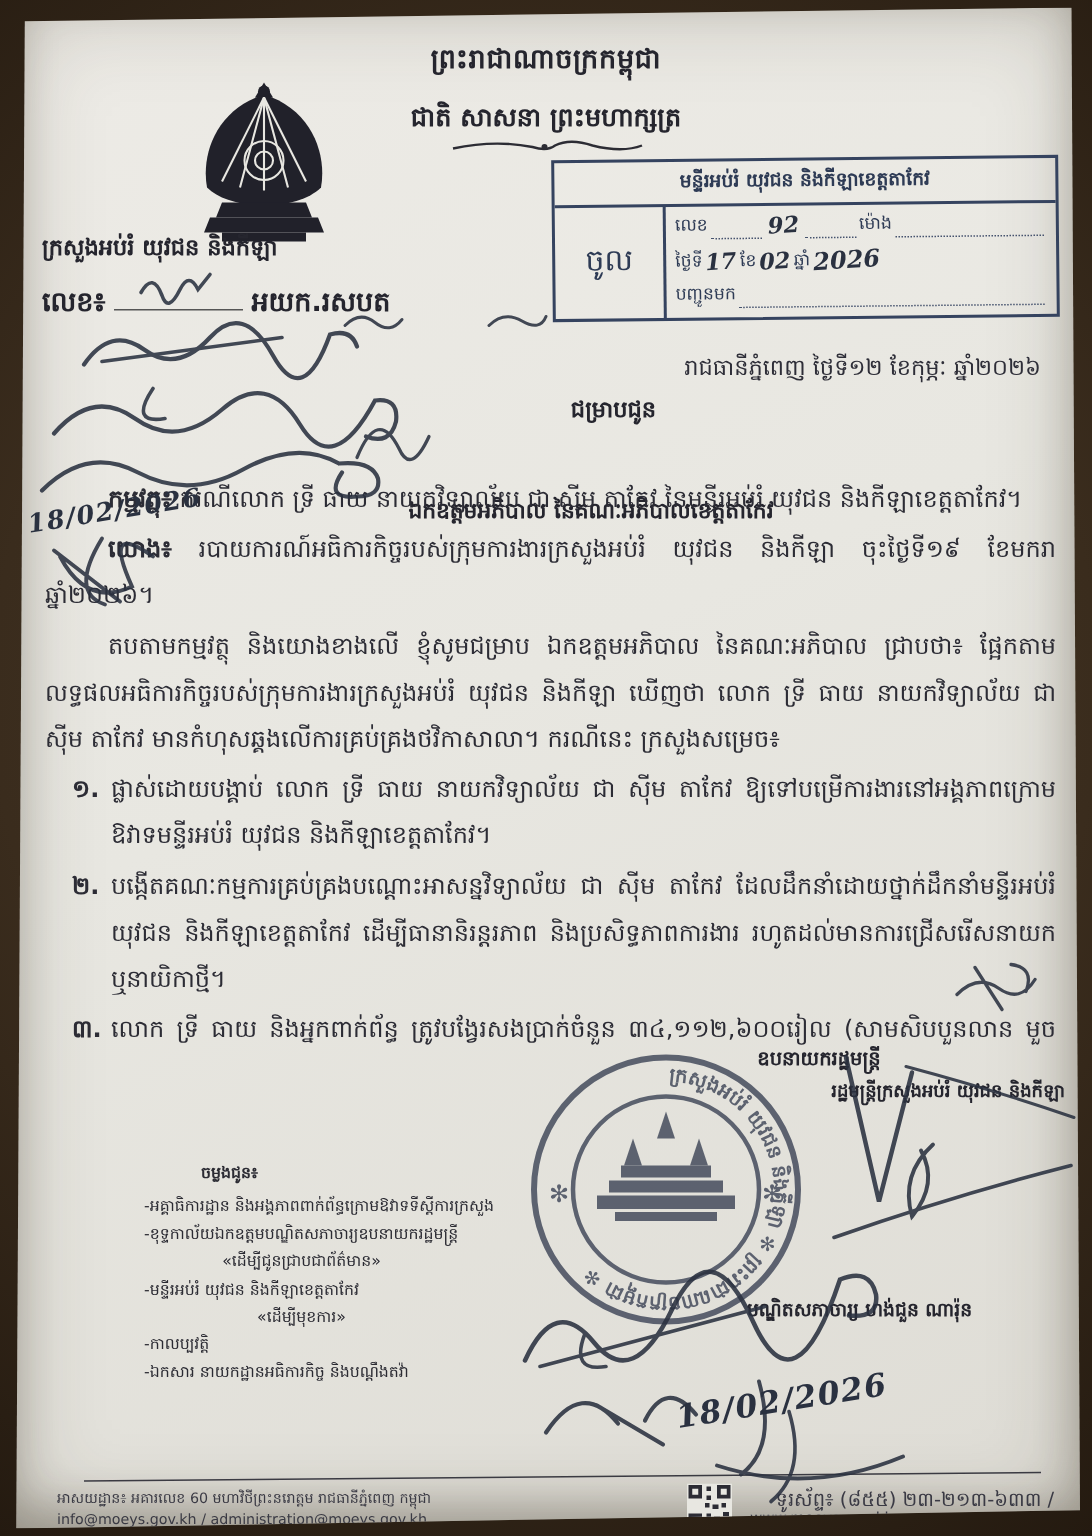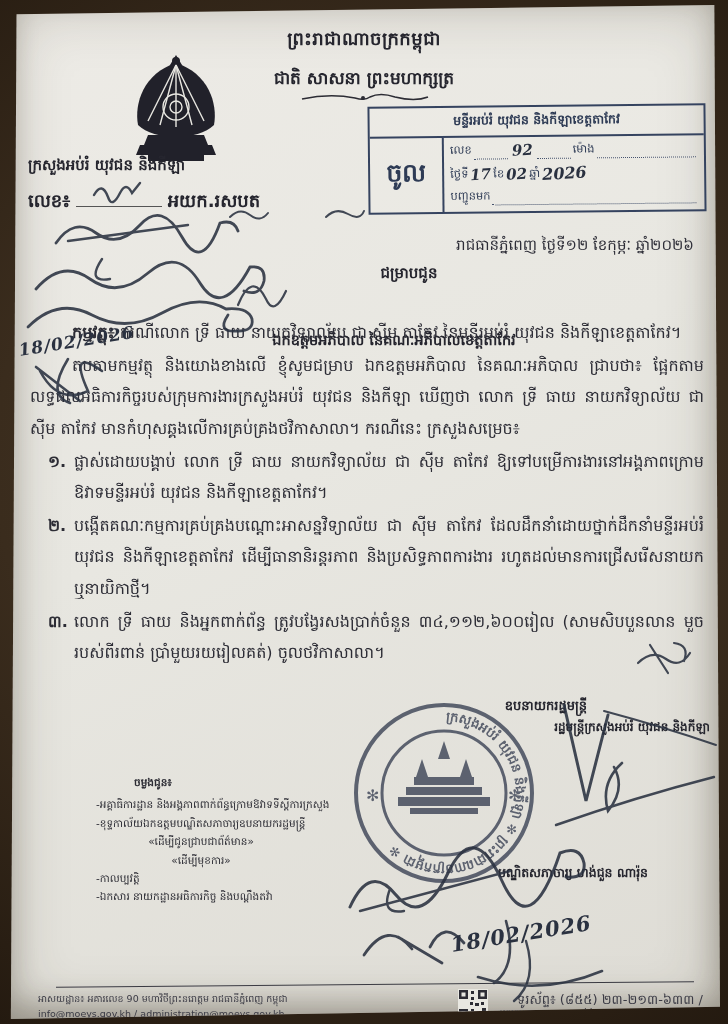--- a/index.html
+++ b/index.html
@@ -26,21 +26,21 @@
   .divider{top:86px;left:292px;width:130px;height:14px;}
   .ministry{left:20px;top:150px;font-size:15px;}
   .refline{left:20px;top:184px;font-size:18px;color:#30303a;}
   .refline .blank{display:inline-block;width:86px;border-bottom:1px solid #555;height:12px;}
   
   .stamp{left:360px;top:100px;width:334px;color:#2e3b55;border:2px solid #35435f;
          background:rgba(255,255,255,.06);transform:rotate(-.6deg);}
   .stamp .ttl{border-bottom:2px solid #35435f;text-align:center;font-weight:bold;font-size:12.5px;padding:5px 2px;}
   .stamp .row{display:flex;}
   .stamp .in{width:72px;border-right:2px solid #35435f;display:flex;align-items:center;justify-content:center;
-             font-size:25px;font-weight:bold;}
+             font-size:20px;font-weight:normal;}
   .stamp .lines{flex:1;padding:4px 6px 5px 6px;font-size:11.5px;}
   .stamp .ln{display:flex;align-items:flex-end;margin-bottom:5px;}
   .stamp .ln:last-child{margin-bottom:1px;}
   .dots{flex:1;border-bottom:1.5px dotted #46536e;height:11px;margin:0 2px;}
   .dots.short{flex:0 0 34px;}
   .stamp .hv{font-size:15px;margin:0 2px;transform:rotate(-3deg);}
   .stamp .hv.big{font-size:16px;}
   
   .lunar{top:206px;right:18px;font-size:12.5px;text-align:right;color:#2e2e38;}
   .greg{top:230px;right:26px;font-size:15px;text-align:right;color:#2e2e38;}
@@ -151,20 +151,24 @@
   <div class="abs greg">រាជធានីភ្នំពេញ ថ្ងៃទី១២ ខែកុម្ភៈ ឆ្នាំ២០២៦</div>
 
   <div class="abs center khb salute">ជម្រាបជូន</div>
   <div class="abs center khb recipient">ឯកឧត្តមអភិបាល នៃគណៈអភិបាលខេត្តតាកែវ</div>
 
   <div class="abs main">
     <p class="indent">
       <span class="lbl">កម្មវត្ថុ៖</span>
       <span>ករណីលោក ទ្រី ធាយ នាយកវិទ្យាល័យ ជា ស៊ីម តាកែវ នៃមន្ទីរអប់រំ យុវជន និងកីឡាខេត្តតាកែវ។</span>
     </p>
+    <p class="indent">
+      <span class="lbl">យោង៖</span>
+      <span>របាយការណ៍អធិការកិច្ចរបស់ក្រុមការងារក្រសួងអប់រំ យុវជន និងកីឡា ចុះថ្ងៃទី១៩ ខែមករា ឆ្នាំ២០២៦។</span>
+    </p>
     <p class="indent">តបតាមកម្មវត្ថុ និងយោងខាងលើ ខ្ញុំសូមជម្រាប ឯកឧត្តមអភិបាល នៃគណៈអភិបាល ជ្រាបថា៖ ផ្អែកតាមលទ្ធផលអធិការកិច្ចរបស់ក្រុមការងារក្រសួងអប់រំ យុវជន និងកីឡា ឃើញថា លោក ទ្រី ធាយ នាយកវិទ្យាល័យ ជា ស៊ីម តាកែវ មានកំហុសឆ្គងលើការគ្រប់គ្រងថវិកាសាលា។ ករណីនេះ ក្រសួងសម្រេច៖</p>
     <ol class="decisions">
       <li>
         <span class="num">១.</span>
         <span class="dtxt">ផ្លាស់ដោយបង្គាប់ លោក ទ្រី ធាយ នាយកវិទ្យាល័យ ជា ស៊ីម តាកែវ ឱ្យទៅបម្រើការងារនៅអង្គភាពក្រោមឱវាទមន្ទីរអប់រំ យុវជន និងកីឡាខេត្តតាកែវ។</span>
       </li>
       <li>
         <span class="num">២.</span>
         <span class="dtxt">បង្កើតគណៈកម្មការគ្រប់គ្រងបណ្ដោះអាសន្នវិទ្យាល័យ ជា ស៊ីម តាកែវ ដែលដឹកនាំដោយថ្នាក់ដឹកនាំមន្ទីរអប់រំ យុវជន និងកីឡាខេត្តតាកែវ ដើម្បីធានានិរន្តរភាព និងប្រសិទ្ធភាពការងារ រហូតដល់មានការជ្រើសរើសនាយក ឬនាយិកាថ្មី។</span>
       </li>
@@ -199,27 +203,28 @@
       <rect x="54" y="104" width="92" height="9"></rect>
       <rect x="66" y="115" width="68" height="6"></rect>
     </g>
   </svg>
 
   <div class="abs cc">
     <div class="h">ចម្លងជូន៖</div>
     <div class="it">-អគ្គាធិការដ្ឋាន និងអង្គភាពពាក់ព័ន្ធក្រោមឱវាទទីស្ដីការក្រសួង</div>
     <div class="it">-ខុទ្ទកាល័យឯកឧត្តមបណ្ឌិតសភាចារ្យឧបនាយករដ្ឋមន្ត្រី</div>
     <div class="it note">«ដើម្បីជូនជ្រាបជាព័ត៌មាន»</div>
+    <div class="it">-មន្ទីរអប់រំ យុវជន និងកីឡាខេត្តតាកែវ</div>
     <div class="it note">«ដើម្បីមុខការ»</div>
     <div class="it">-កាលប្បវត្តិ</div>
     <div class="it">-ឯកសារ នាយកដ្ឋានអធិការកិច្ច និងបណ្ដឹងតវ៉ា</div>
   </div>
 
   <div class="abs footline"></div>
-  <div class="abs addr">អាសយដ្ឋាន៖ អគារលេខ 90 មហាវិថីព្រះនរោត្តម រាជធានីភ្នំពេញ កម្ពុជា</div>
+  <div class="abs addr">អាសយដ្ឋាន៖ អគារលេខ 60 មហាវិថីព្រះនរោត្តម រាជធានីភ្នំពេញ កម្ពុជា</div>
   <div class="abs emails">info@moeys.gov.kh / administration@moeys.gov.kh</div>
   <svg class="abs qr" viewBox="0 0 30 30">
     <rect width="30" height="30" fill="#e8e7e1"></rect>
     <g fill="#2c2c34">
       <rect x="1" y="1" width="9" height="9"></rect>
         <rect x="20" y="1" width="9" height="9"></rect>
       <rect x="1" y="20" width="9" height="9"></rect>
       <rect x="3.5" y="3.5" width="4" height="4" fill="#e8e7e1"></rect>
       <rect x="22.5" y="3.5" width="4" height="4" fill="#e8e7e1"></rect>
       <rect x="3.5" y="22.5" width="4" height="4" fill="#e8e7e1"></rect>

